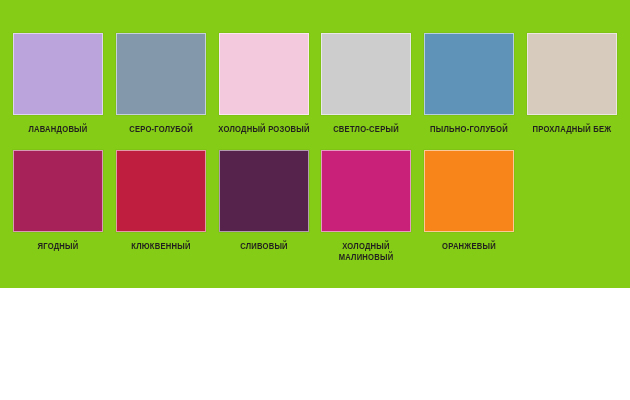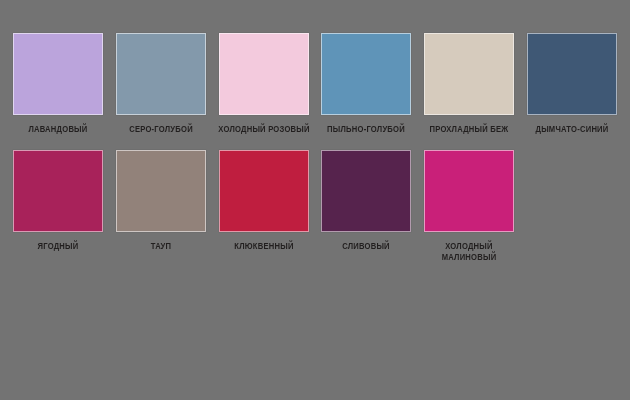--- a/index.html
+++ b/index.html
@@ -9,22 +9,22 @@
   body {
     width: 630px;
     height: 400px;
     background: #ffffff;
     font-family: "Liberation Sans", sans-serif;
     overflow: hidden;
   }
   #palette-page {
     position: relative;
     width: 630px;
-    height: 400px;
-    background: #737373;
+    height: 288px;
+    background: #84cc16;
     box-sizing: border-box;
     padding: 0;
   }
   .palette-grid {
     position: absolute;
     left: 7px;
     top: 33px;
     width: 616px;
     display: grid;
     grid-template-columns: repeat(6, 1fr);
@@ -73,46 +73,46 @@
       </div>
       <div class="swatch-cell">
         <div class="swatch-chip" style="background-color: rgb(131, 153, 171);"></div>
         <div class="swatch-label">СЕРО-ГОЛУБОЙ</div>
       </div>
       <div class="swatch-cell">
         <div class="swatch-chip" style="background-color: rgb(243, 202, 221);"></div>
         <div class="swatch-label">ХОЛОДНЫЙ РОЗОВЫЙ</div>
       </div>
       <div class="swatch-cell">
+        <div class="swatch-chip" style="background-color: rgb(205, 205, 205);"></div>
+        <div class="swatch-label">СВЕТЛО-СЕРЫЙ</div>
+      </div>
+      <div class="swatch-cell">
         <div class="swatch-chip" style="background-color: rgb(95, 148, 184);"></div>
         <div class="swatch-label">ПЫЛЬНО-ГОЛУБОЙ</div>
       </div>
       <div class="swatch-cell">
         <div class="swatch-chip" style="background-color: rgb(214, 203, 189);"></div>
         <div class="swatch-label">ПРОХЛАДНЫЙ БЕЖ</div>
       </div>
       <div class="swatch-cell">
-        <div class="swatch-chip" style="background-color: rgb(63, 88, 117);"></div>
-        <div class="swatch-label">ДЫМЧАТО-СИНИЙ</div>
-      </div>
-      <div class="swatch-cell">
         <div class="swatch-chip" style="background-color: rgb(168, 34, 90);"></div>
         <div class="swatch-label">ЯГОДНЫЙ</div>
-      </div>
-      <div class="swatch-cell">
-        <div class="swatch-chip" style="background-color: rgb(146, 130, 122);"></div>
-        <div class="swatch-label">ТАУП</div>
       </div>
       <div class="swatch-cell">
         <div class="swatch-chip" style="background-color: rgb(191, 30, 63);"></div>
         <div class="swatch-label">КЛЮКВЕННЫЙ</div>
       </div>
       <div class="swatch-cell">
         <div class="swatch-chip" style="background-color: rgb(86, 35, 77);"></div>
         <div class="swatch-label">СЛИВОВЫЙ</div>
       </div>
       <div class="swatch-cell">
         <div class="swatch-chip" style="background-color: rgb(201, 32, 121);"></div>
         <div class="swatch-label">ХОЛОДНЫЙ
 МАЛИНОВЫЙ</div>
       </div>
+      <div class="swatch-cell">
+        <div class="swatch-chip" style="background-color: rgb(248, 133, 26);"></div>
+        <div class="swatch-label">ОРАНЖЕВЫЙ</div>
+      </div>
     </div>
 </div>
 
 </body></html>

